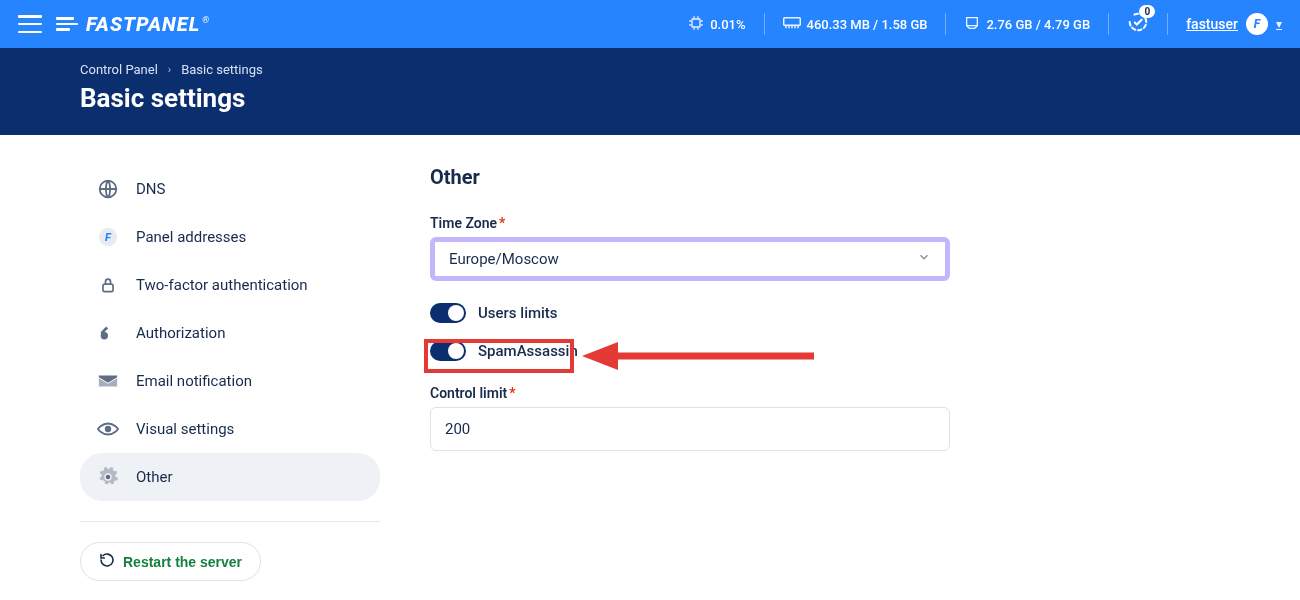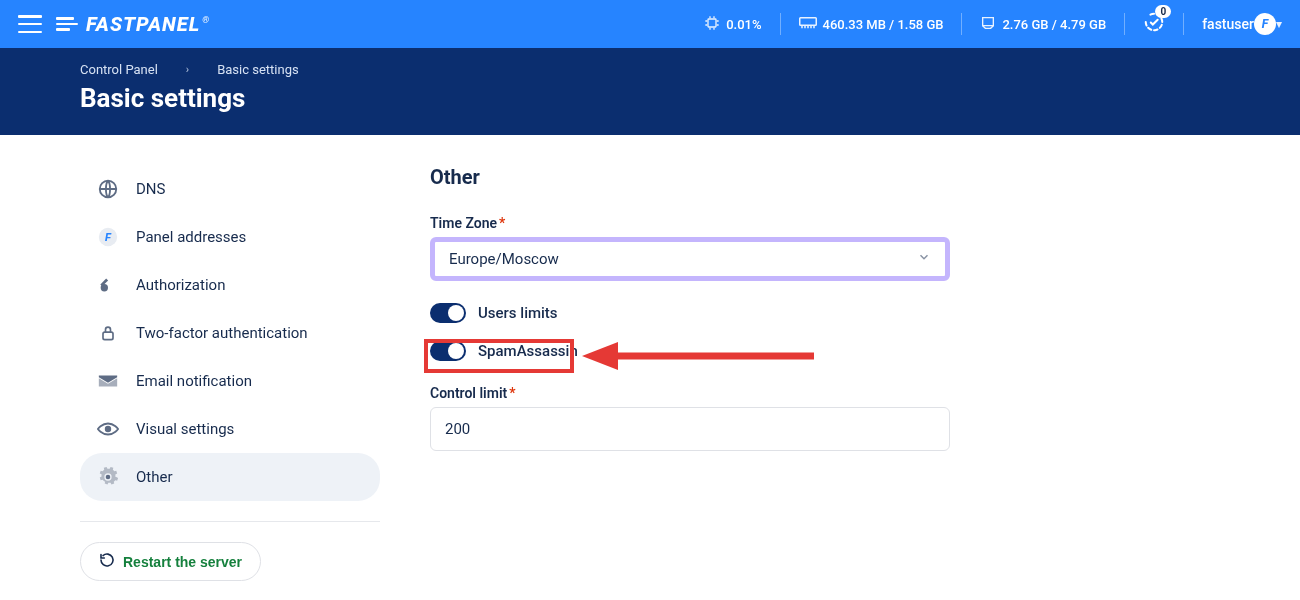--- a/index.html
+++ b/index.html
@@ -16,28 +16,28 @@
   .brand-icon span:nth-child(2){width:22px}
   .brand-icon span:nth-child(3){width:14px}
   .brand-text { font-weight: 800; letter-spacing: 1px; font-size: 20px; font-style: italic; }
   .brand-reg { font-size: 9px; vertical-align: super; margin-left: 2px; opacity: .9; }
   .topbar-spacer { flex: 1; }
   .tmet { display: flex; align-items: center; gap: 6px; font-size: 13px; font-weight: 500; }
   .tmet .micon { opacity: .9; }
   .tmet-sep { width: 1px; height: 22px; background: rgba(255,255,255,.35); margin: 0 4px; }
   .notif { position: relative; display: flex; align-items: center; }
   .notif-badge { position: absolute; top: -6px; right: -6px; background: #fff; color: #172b4d; font-size: 10px; font-weight: 700; border-radius: 8px; padding: 1px 5px; }
-  .user { display: flex; align-items: center; font-size: 14px; font-weight: 500; }
+  .user { display: flex; align-items: center; gap: 8px; font-size: 14px; font-weight: 500; text-decoration: underline; }
   .avatar { width: 22px; height: 22px; border-radius: 50%; background: #fff; color: #2684ff; display: flex; align-items: center; justify-content: center; font-weight: 800; font-size: 12px; font-style: italic; }
   .chev { font-size: 12px; opacity: .9; }
 
   
   .band { background: #0b2e6f; padding: 14px 0 22px 0; color: #fff; }
   .band-inner { max-width: 1180px; margin: 0 auto; padding: 0 20px; }
-  .crumbs { font-size: 13px; color: #d6e1f3; display: flex; align-items: center; gap: 28px; }
+  .crumbs { font-size: 13px; color: #d6e1f3; display: flex; align-items: center; gap: 10px; }
   .crumbs a { color: #d6e1f3; text-decoration: none; }
   .crumbs .sep { font-size: 11px; opacity: .8; }
   .page-title { font-size: 26px; font-weight: 700; margin-top: 6px; }
 
   
   .content { max-width: 1180px; margin: 0 auto; padding: 30px 20px; display: flex; gap: 50px; }
   .sidenav { width: 300px; }
   .nav-item { display: flex; align-items: center; gap: 16px; padding: 12px 16px; border-radius: 22px; font-size: 15px; color: #172b4d; cursor: pointer; }
   .nav-item .nicon { width: 24px; height: 24px; display: flex; align-items: center; justify-content: center; color: #5e6c84; }
   .nav-item.active { background: #eef2f7; }
@@ -155,35 +155,35 @@
       <span class="nicon">
           <svg width="22" height="22" viewBox="0 0 24 24">
             <circle cx="12" cy="12" r="10" fill="#e8ecf2"></circle>
             <text x="12" y="16" text-anchor="middle" font-size="12" font-style="italic" font-weight="800" fill="#2684ff">F</text>
           </svg>
         </span>
       <span>Panel addresses</span>
     </div>
     <div class="nav-item">
       <span class="nicon">
+          <svg width="20" height="22" viewBox="0 0 24 24" fill="none" stroke="#5e6c84" stroke-width="2">
+            <rect x="6" y="11" width="12" height="9" rx="2"></rect>
+            <path d="M9 11V8a3 3 0 0 1 6 0v3"></path>
+          </svg>
+        </span>
+      <span>Two-factor authentication</span>
+    </div>
+    <div class="nav-item">
+      <span class="nicon">
           <svg width="22" height="22" viewBox="0 0 24 24" fill="#5e6c84">
             <circle cx="8" cy="15" r="4"></circle>
             <rect x="10" y="5" width="3" height="9" transform="rotate(45 10 5)"></rect>
           </svg>
         </span>
       <span>Authorization</span>
-    </div>
-    <div class="nav-item">
-      <span class="nicon">
-          <svg width="20" height="22" viewBox="0 0 24 24" fill="none" stroke="#5e6c84" stroke-width="2">
-            <rect x="6" y="11" width="12" height="9" rx="2"></rect>
-            <path d="M9 11V8a3 3 0 0 1 6 0v3"></path>
-          </svg>
-        </span>
-      <span>Two-factor authentication</span>
     </div>
     <div class="nav-item">
       <span class="nicon">
           <svg width="22" height="18" viewBox="0 0 24 18" fill="#5e6c84">
             <path d="M2 3h20v2l-10 6L2 5z"></path>
             <path d="M2 6l10 6 10-6v9H2z" opacity=".55"></path>
           </svg>
         </span>
       <span>Email notification</span>
     </div>

